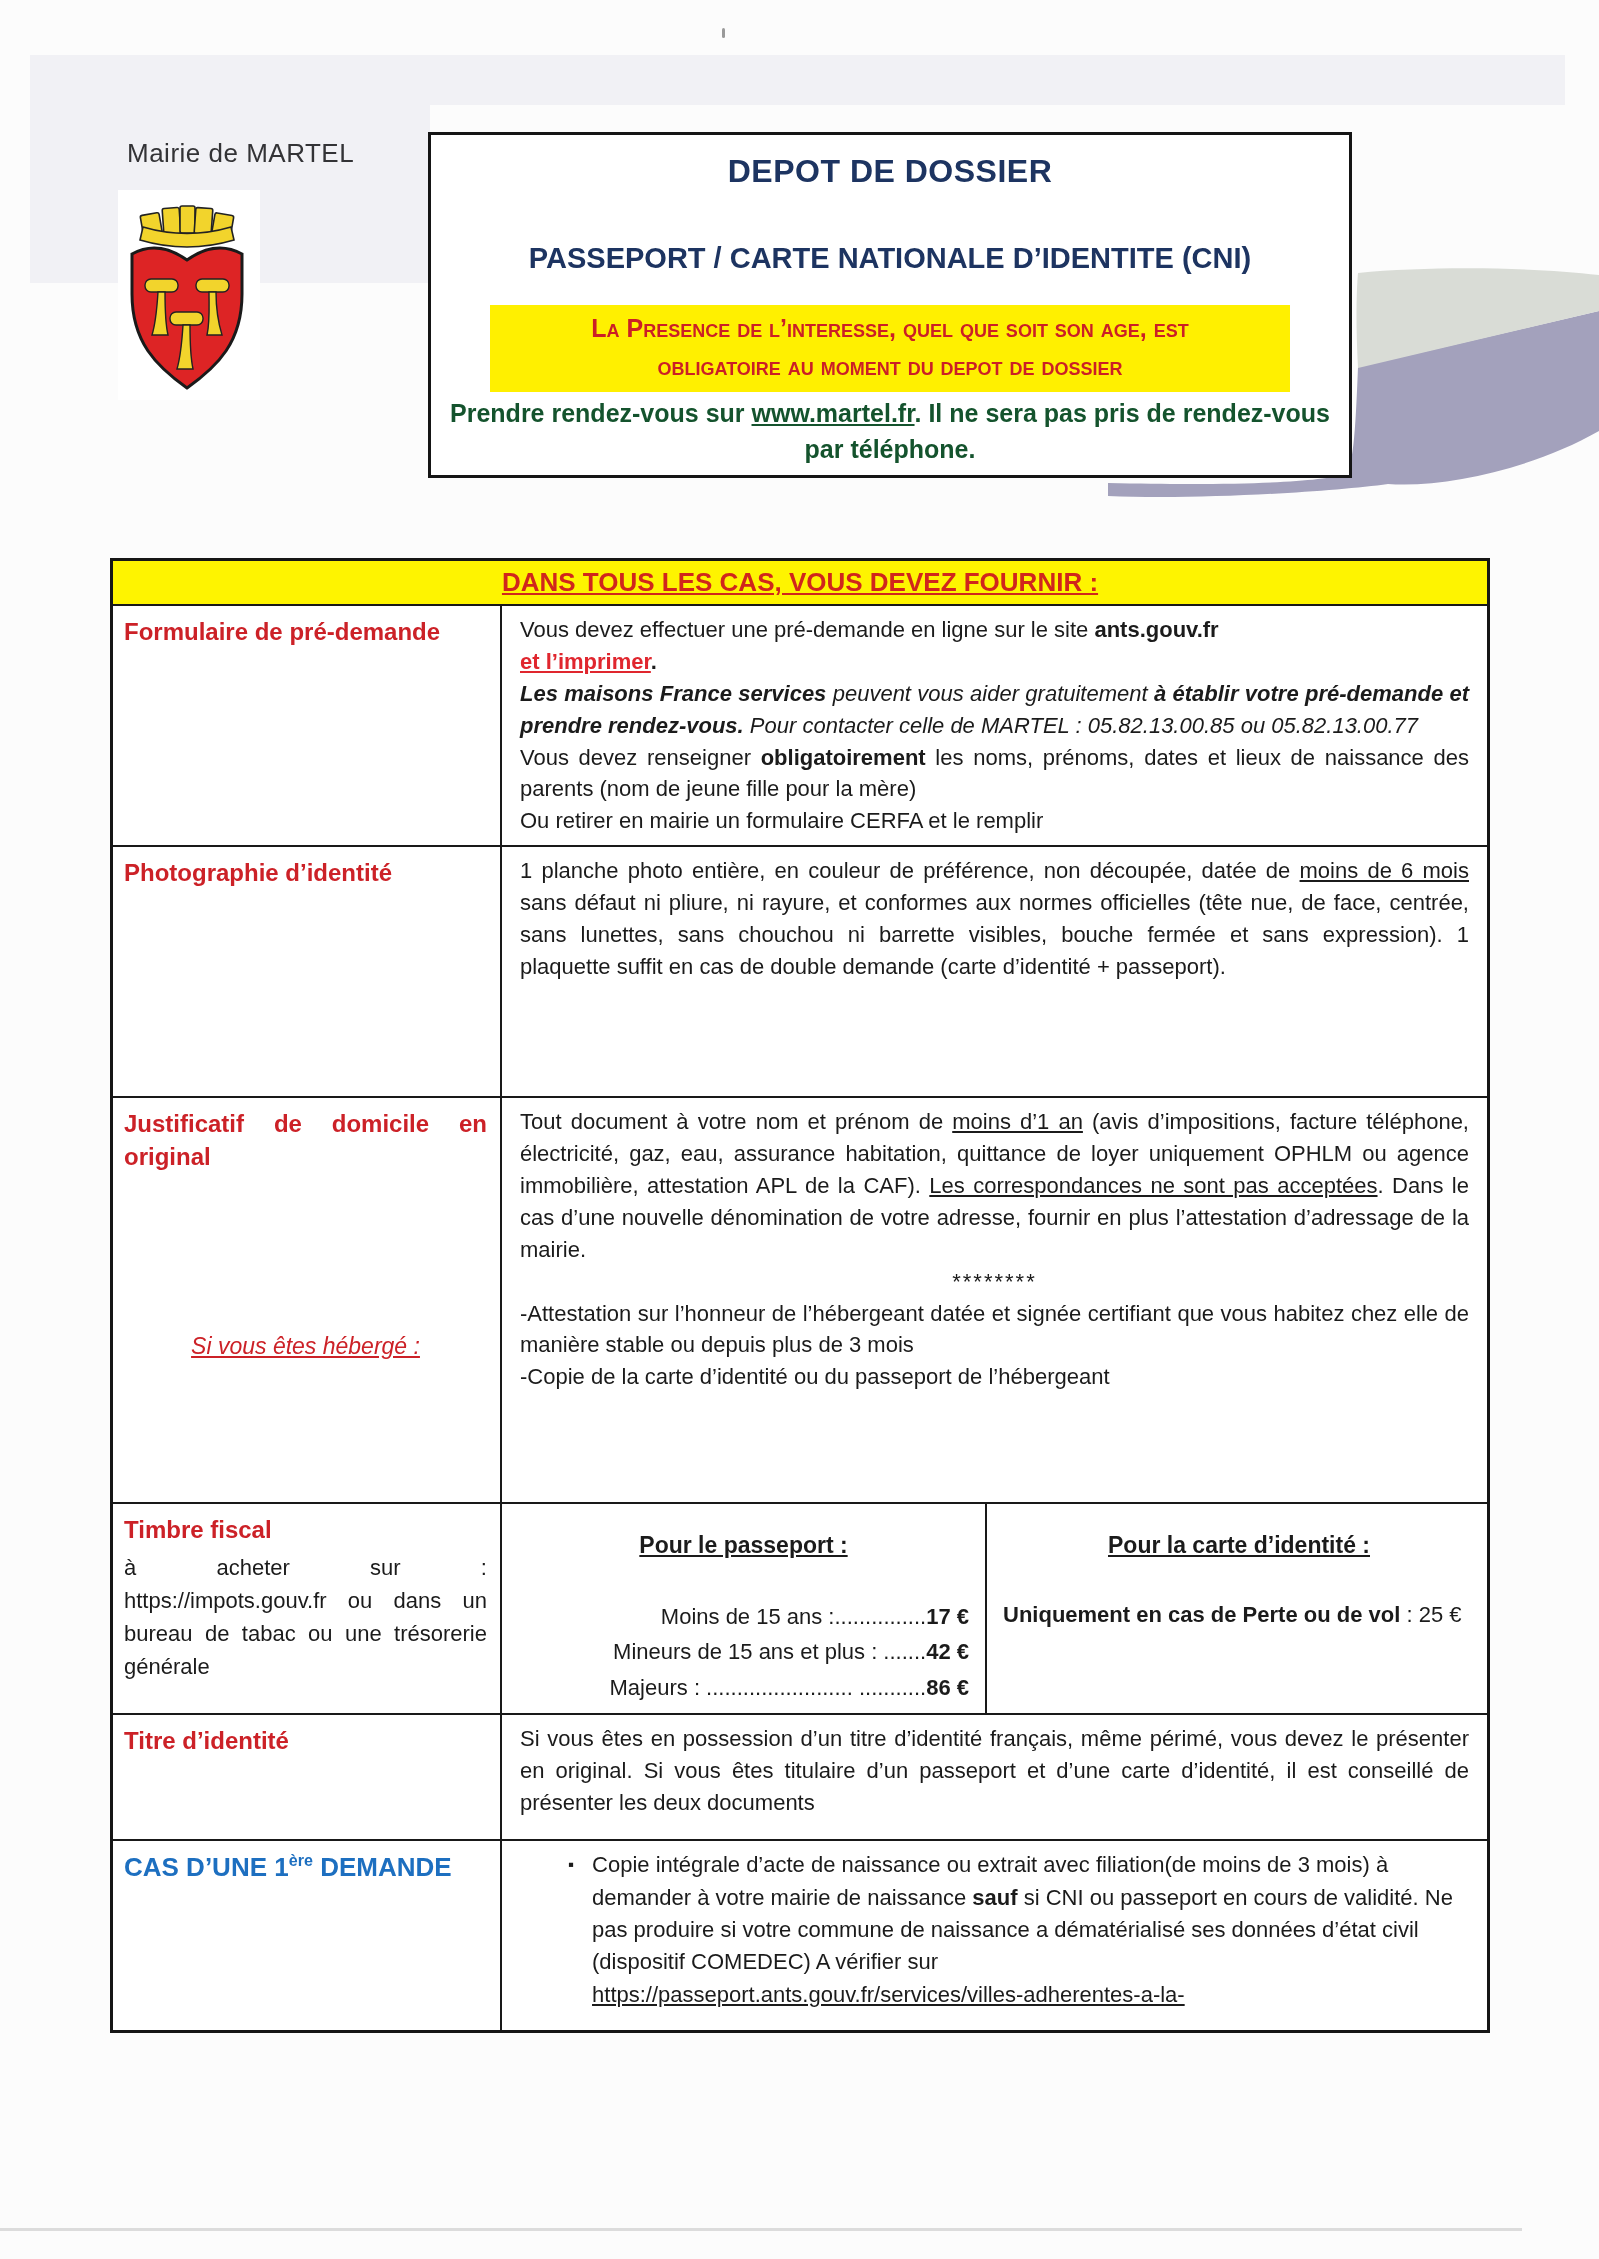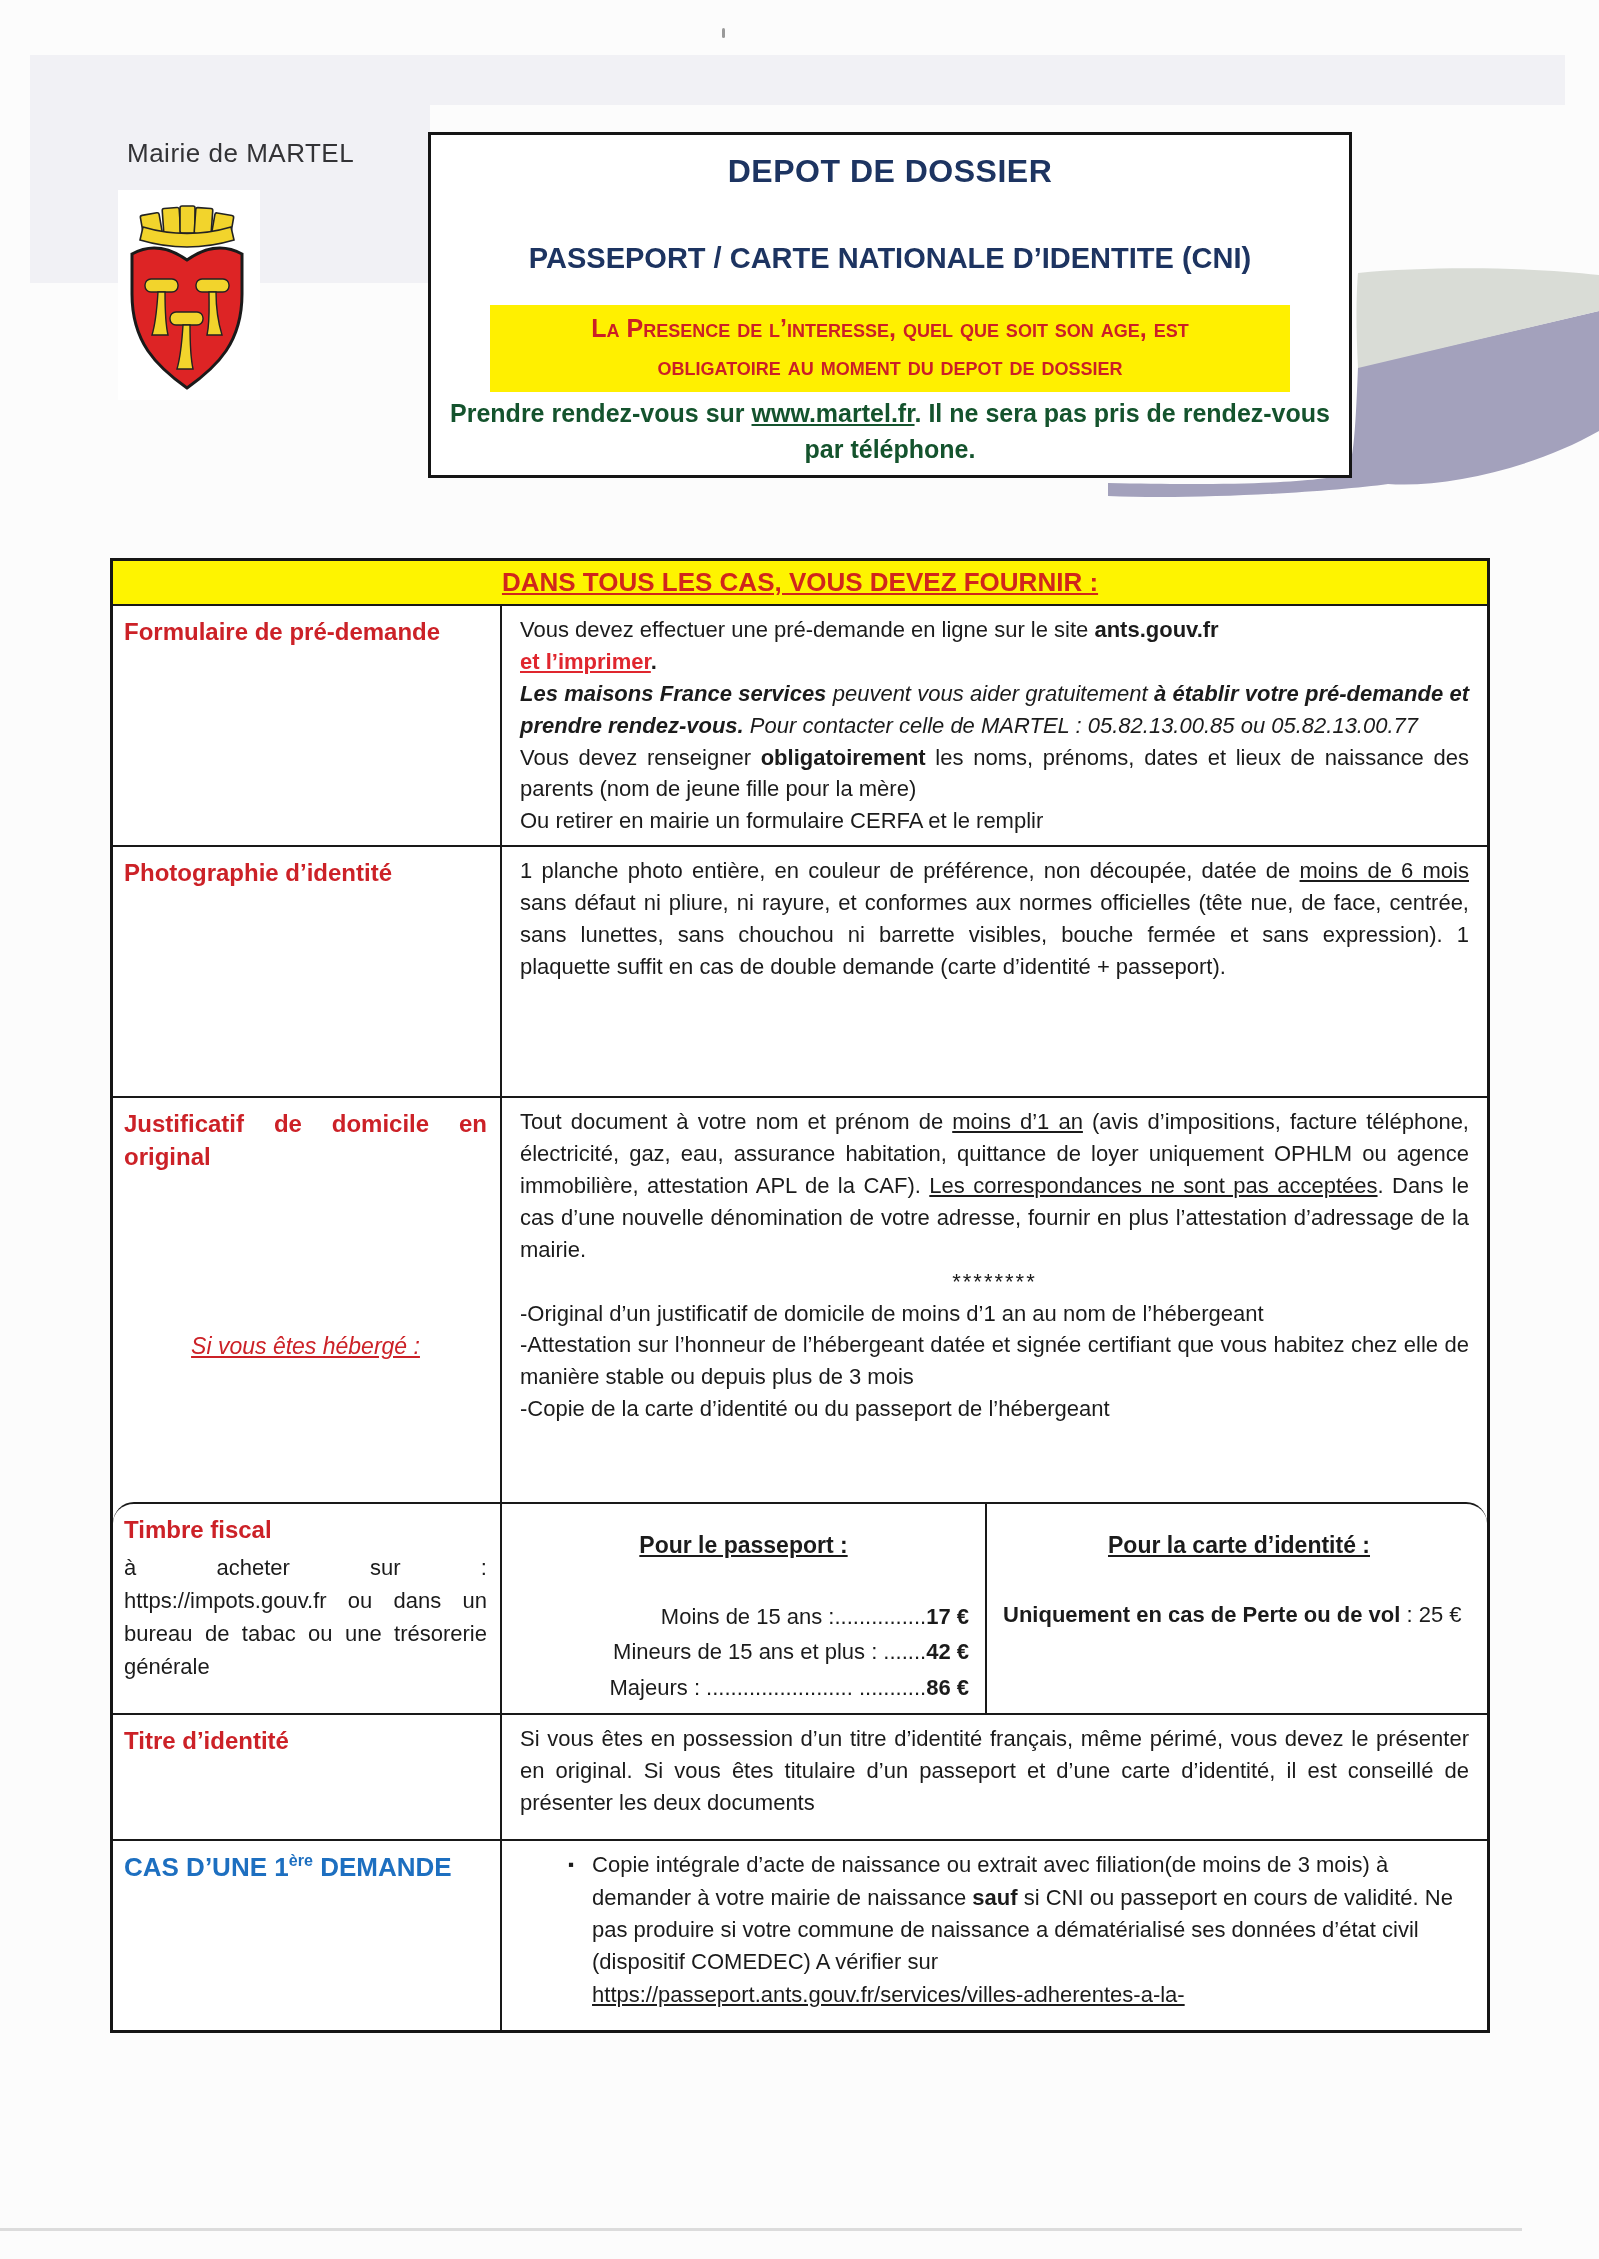--- a/index.html
+++ b/index.html
@@ -161,27 +161,26 @@
   <div class="trow" style="min-height:404px;">
     <div class="tleft">
       <div class="red-label just">Justificatif de domicile en original</div>
       <div class="sub-hosted">Si vous êtes hébergé :</div>
     </div>
     <div class="tright">
       <p>
         <span>Tout document à votre nom et prénom de </span><span class="ul">moins d’1 an</span><span> (avis d’impositions, facture téléphone, électricité, gaz, eau, assurance habitation, quittance de loyer uniquement OPHLM ou agence immobilière, attestation APL de la CAF). </span><span class="ul">Les correspondances ne sont pas acceptées</span><span>. Dans le cas d’une nouvelle dénomination de votre adresse, fournir en plus l’attestation d’adressage de la mairie.</span>
       </p>
       <p class="stars">********</p>
-      <p><span>-Original d’un justificatif de domicile de moins d’1 an au nom de l’hébergeant</span></p>
       <p><span>-Attestation sur l’honneur de l’hébergeant datée et signée certifiant que vous habitez chez elle de manière stable ou depuis plus de 3 mois</span></p>
       <p><span>-Copie de la carte d’identité ou du passeport de l’hébergeant</span></p>
     </div>
   </div>
 
-  <div class="trow" style="min-height:192px;border-radius:21px;">
+  <div class="trow" style="min-height:192px;">
     <div class="tleft">
       <div class="red-label">Timbre fiscal</div>
       <div class="acheter-line">
         <span>à</span>
         <span>acheter</span>
         <span>sur</span>
         <span>:</span>
       </div>
       <div class="tabac">https://impots.gouv.fr ou dans un bureau de tabac ou une trésorerie générale</div>
     </div>

